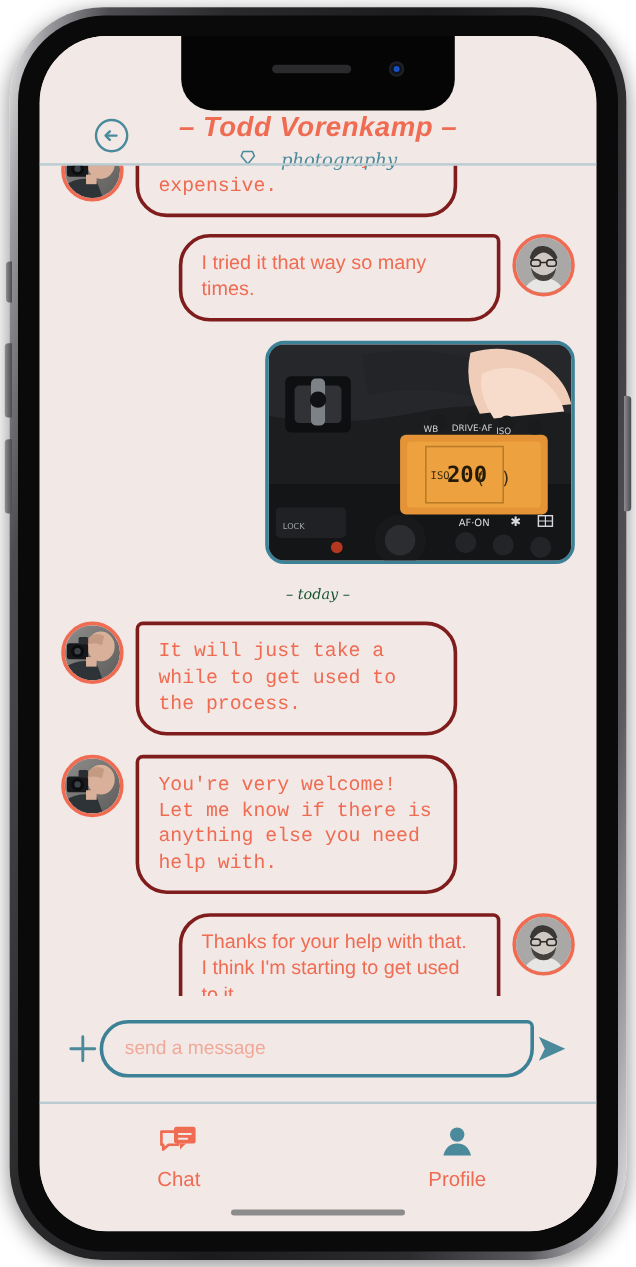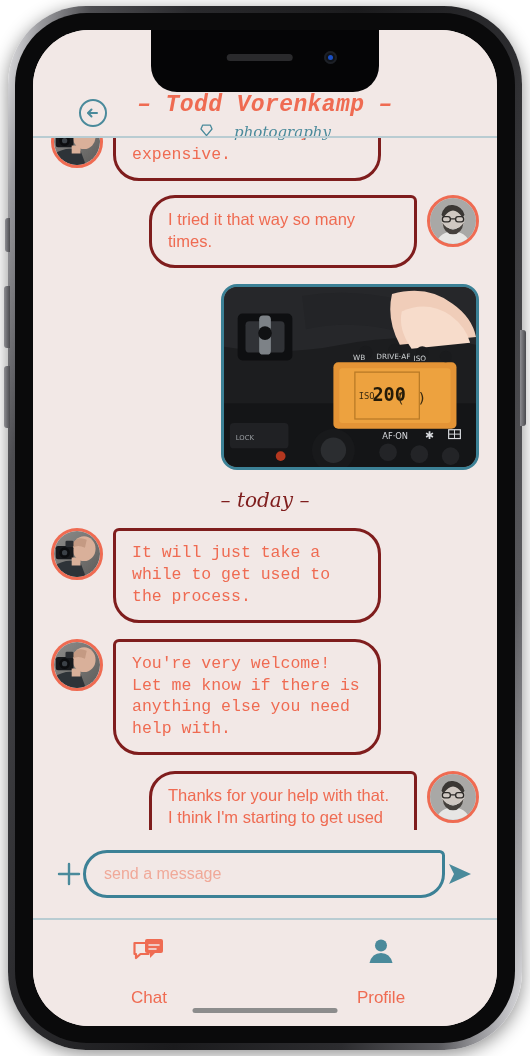--- a/index.html
+++ b/index.html
@@ -126,21 +126,21 @@
     left: 45px;
     top: 68px;
     width: 30px;
     height: 30px;
   }
   .title-block {
     text-align: center;
     padding-top: 16px;
   }
   .chat-title {
-    font-family: Liberation Mono, monospace;
+    font-family: Liberation Sans, sans-serif;
     font-style: italic;
     font-weight: bold;
     font-size: 23px;
     color: #ef6b52;
     letter-spacing: .4px;
     white-space: nowrap;
   }
   .chat-subtitle {
     margin-top: 5px;
     display: flex;
@@ -220,22 +220,22 @@
     overflow: hidden;
     box-sizing: border-box;
     margin-left: 0;
   }
   .img-msg svg { display:block; width: 100%; height: 100%; }
 
   .day-divider {
     text-align: center;
     font-family: "DejaVu Serif", serif;
     font-style: italic;
-    font-size: 20px;
-    color: #7f1d1d;
+    font-size: 12px;
+    color: #14532d;
     margin: 18px 0 16px 0;
   }
 
   
   .composer {
     flex: 0 0 auto;
     height: 88px;
     display: flex;
     align-items: center;
     padding: 0 22px;
@@ -274,21 +274,21 @@
     display: flex;
     align-items: flex-start;
     padding-top: 16px;
     box-sizing: border-box;
   }
   .tab {
     flex: 1 1 0;
     display: flex;
     flex-direction: column;
     align-items: center;
-    gap: 22px;
+    gap: 7px;
   }
   .tab-icon { width: 32px; height: 30px; display:block; }
   .tab-label {
     font-size: 17px;
     color: #ef6b52;
     font-family: "Liberation Sans", sans-serif;
   }
   .home-indicator {
     position: absolute;
     left: 50%;

